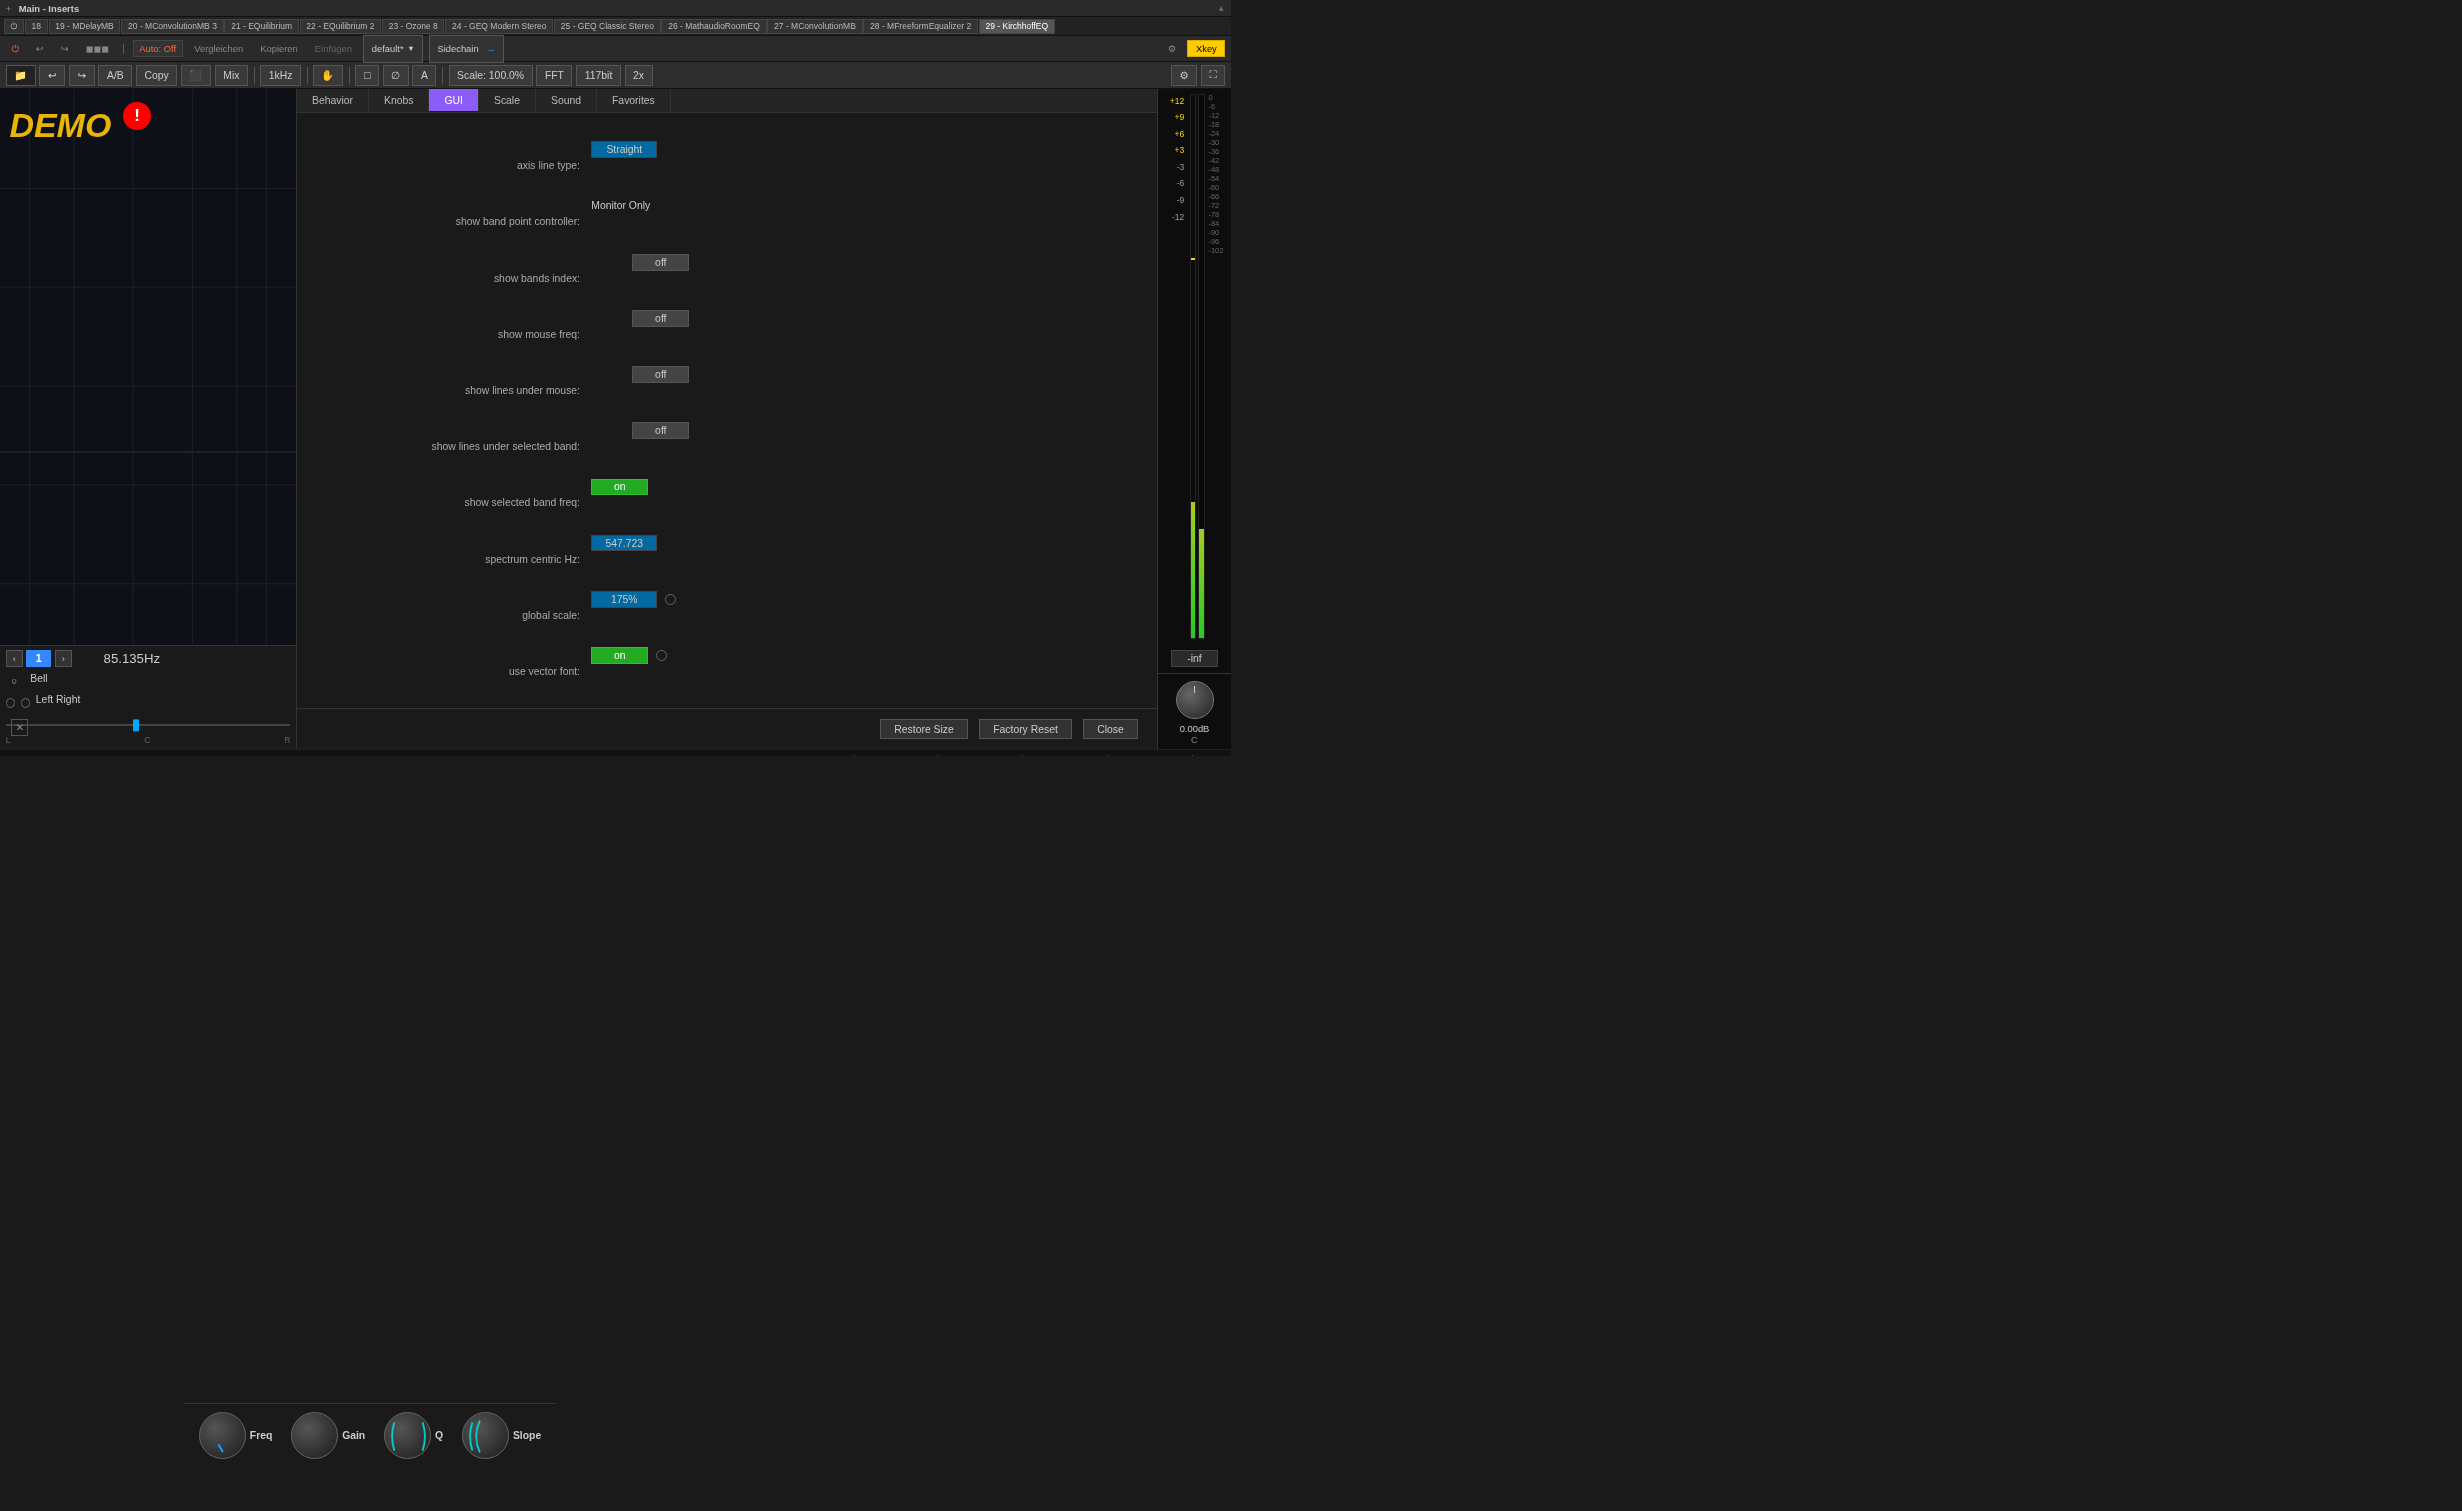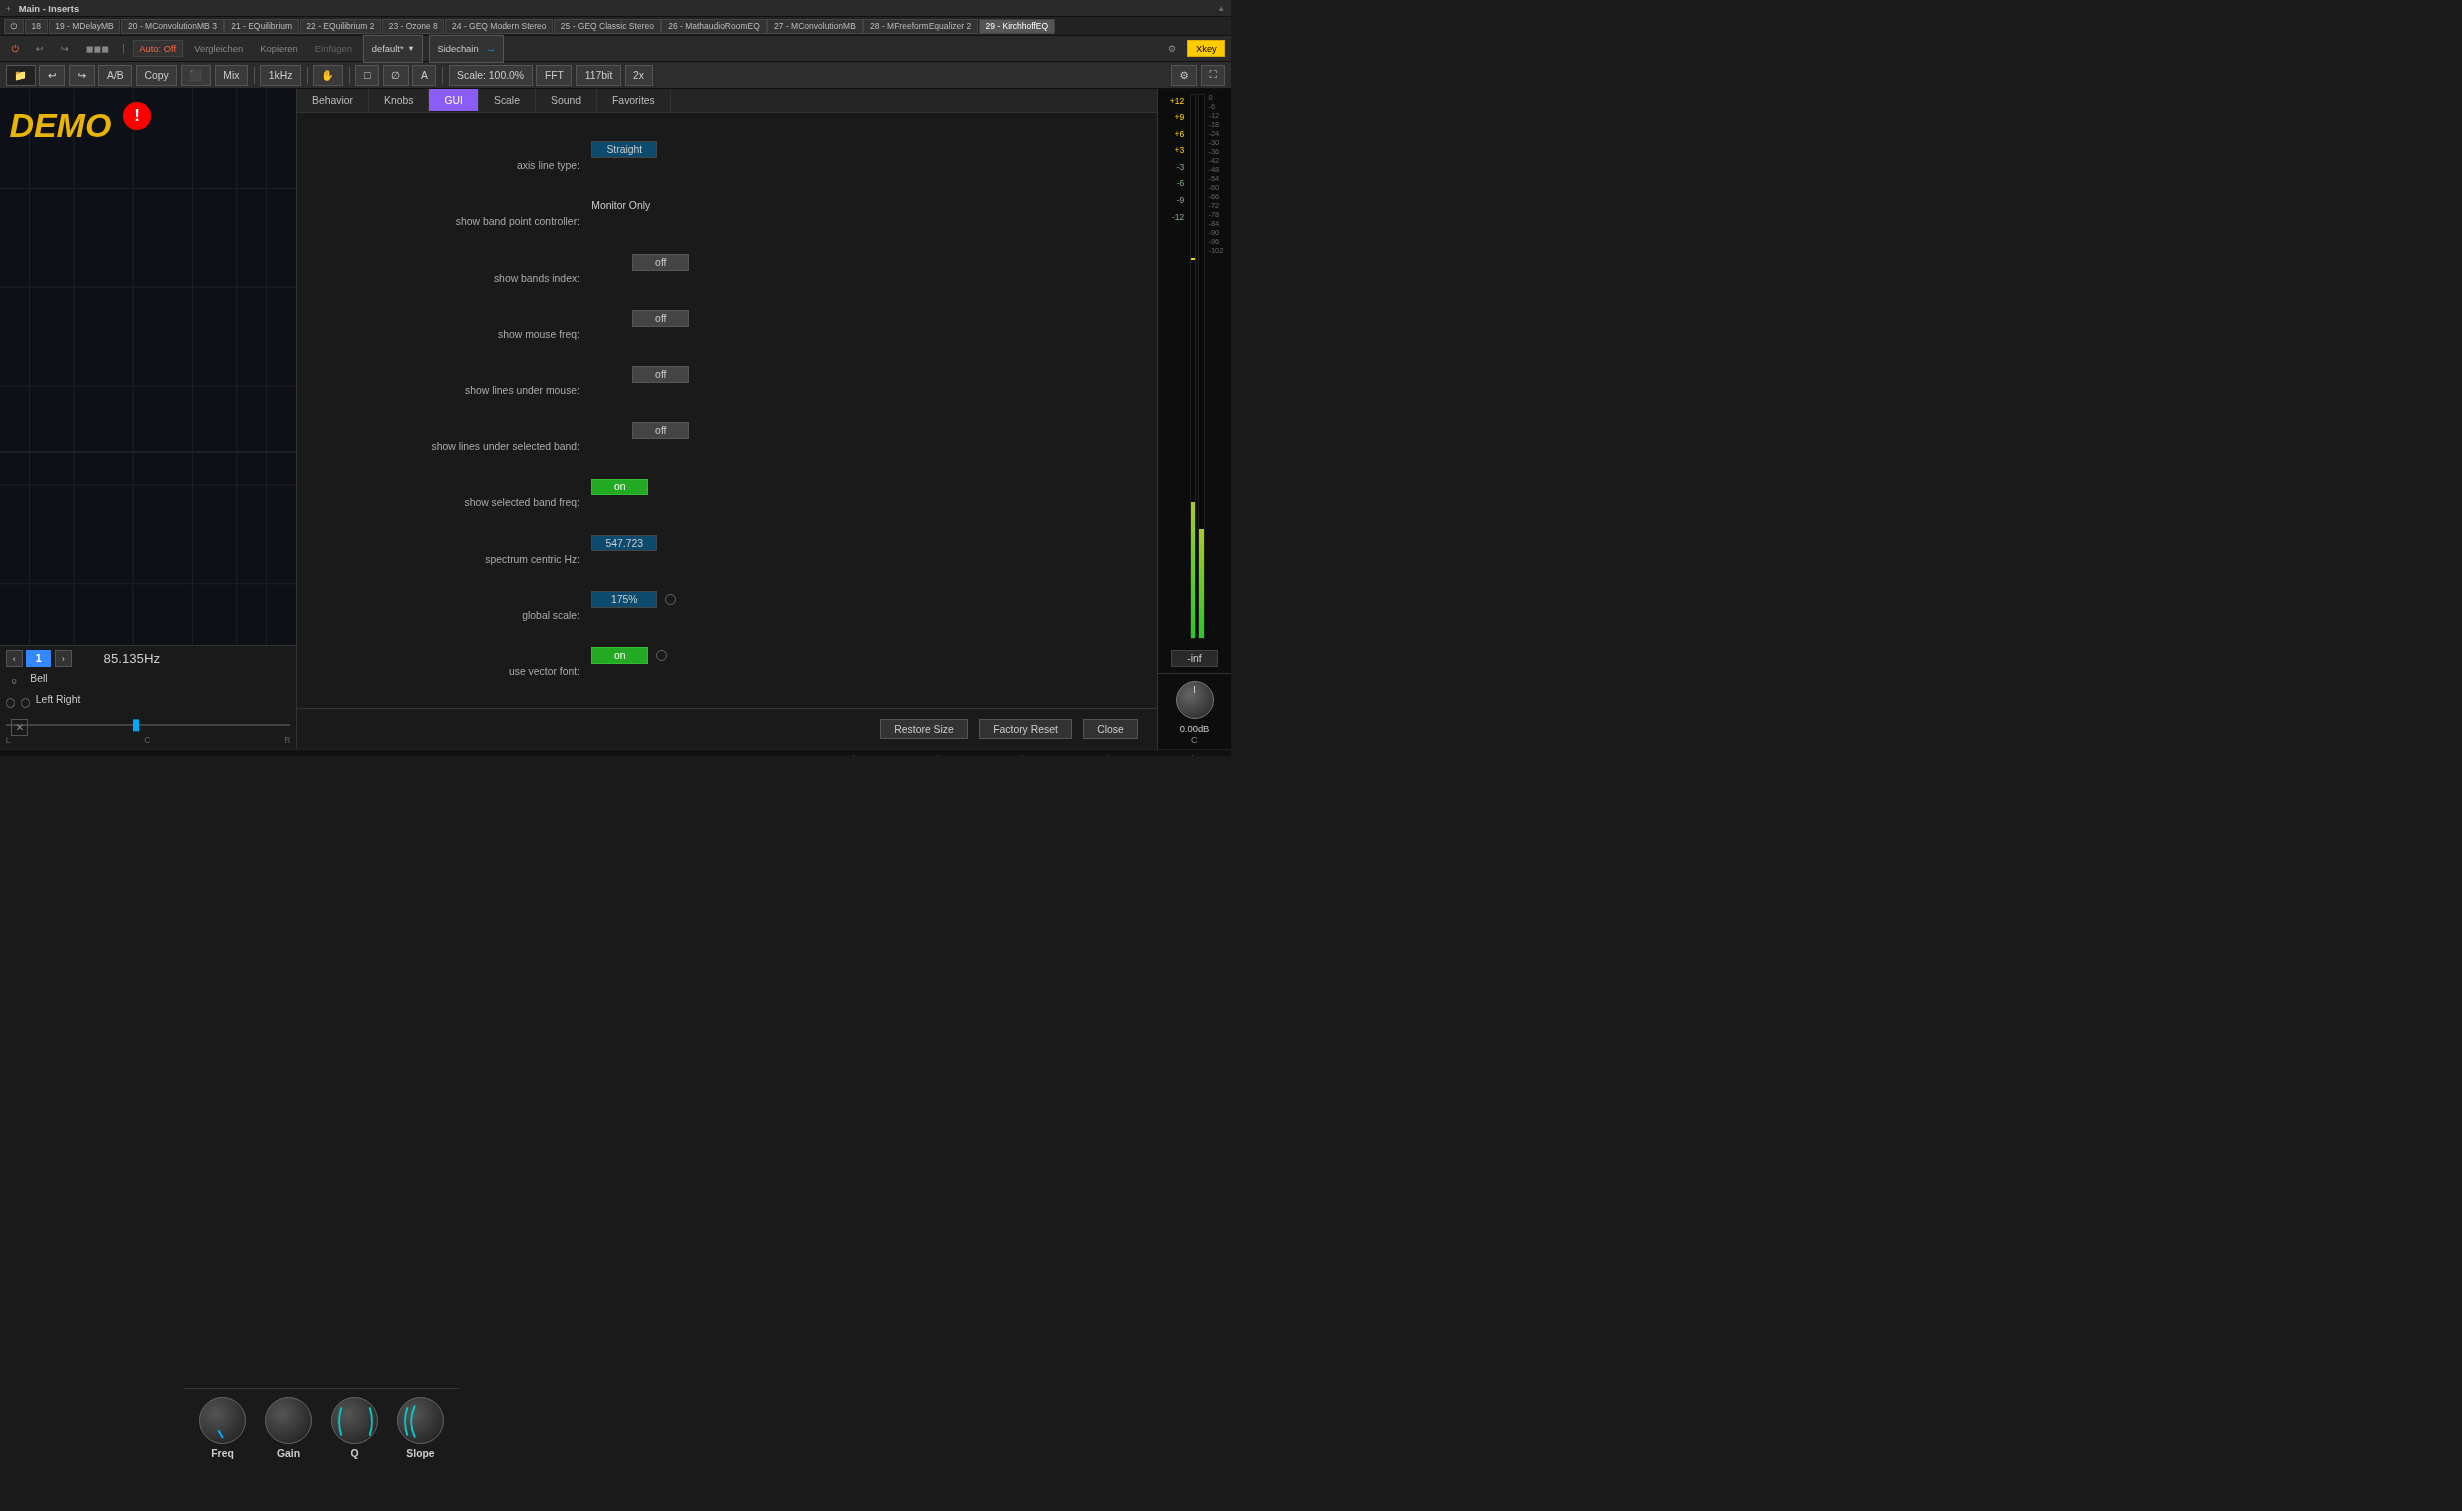--- a/index.html
+++ b/index.html
@@ -191,21 +191,21 @@
       text-align: center;
     }
     .toggle-monitor {
       background: transparent;
       color: #ccc;
       border: none;
       font-size: 10.4px;
       cursor: pointer;
     }
     .value-display {
-      background: #0c4a6e;
+      background: #0369a1;
       color: #ccc;
       border: 0.9px solid #444;
       padding: 1.9px 9.4px;
       font-size: 10.4px;
       min-width: 66px;
       text-align: center;
     }
     .radio-circle {
       width: 11.3px;
       height: 11.3px;
@@ -333,21 +333,21 @@
       font-size: 10.4px;
       margin-bottom: 3.8px;
     }
     .lr-label {
       color: #ccc;
       font-size: 10.4px;
       margin-bottom: 7.5px;
     }
     .knob-container {
       display: flex;
-      flex-direction: column;
+      flex-direction: row;
       align-items: center;
       gap: 3.8px;
     }
     .knob-label {
       color: #ccc;
       font-size: 10.4px;
       font-weight: bold;
     }
 
     

